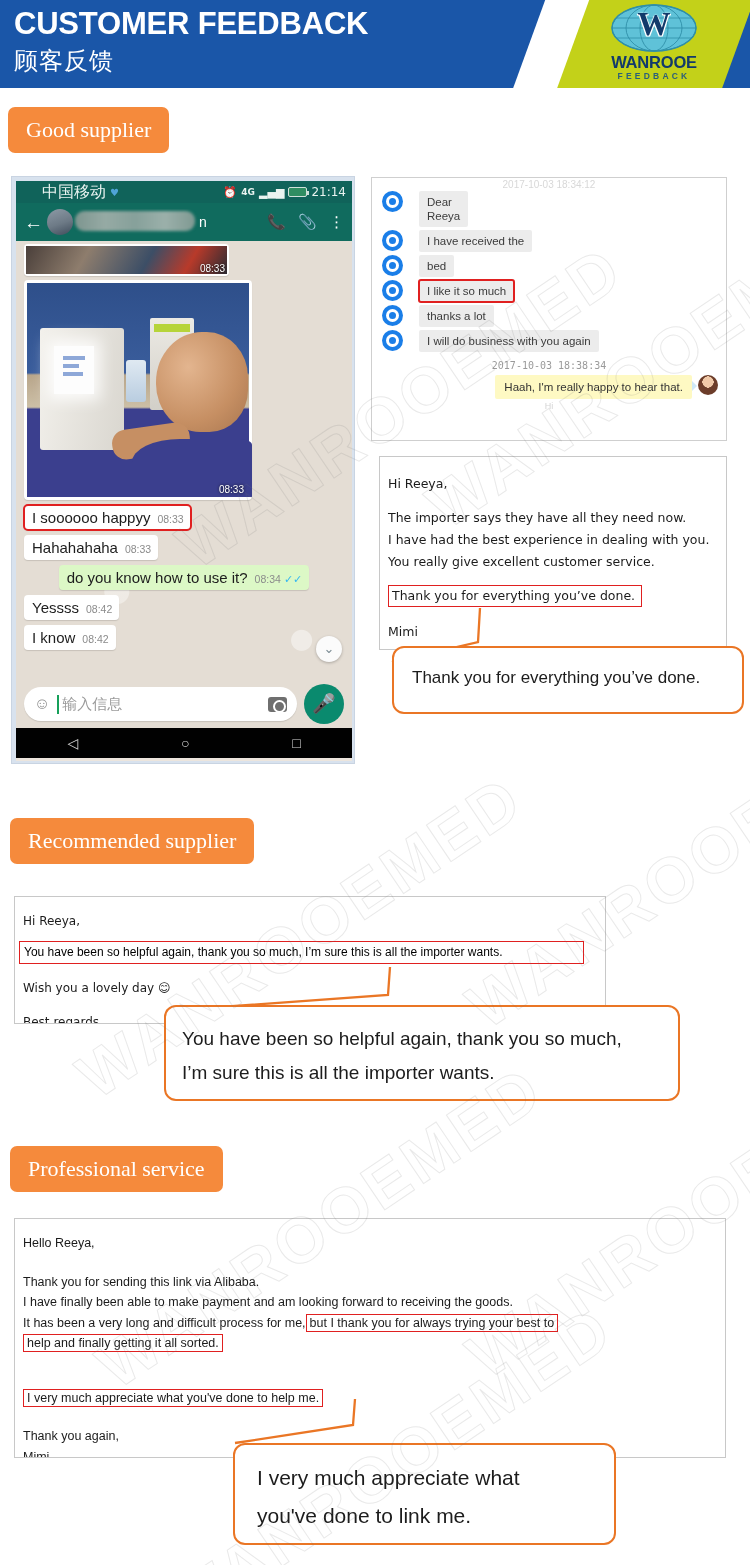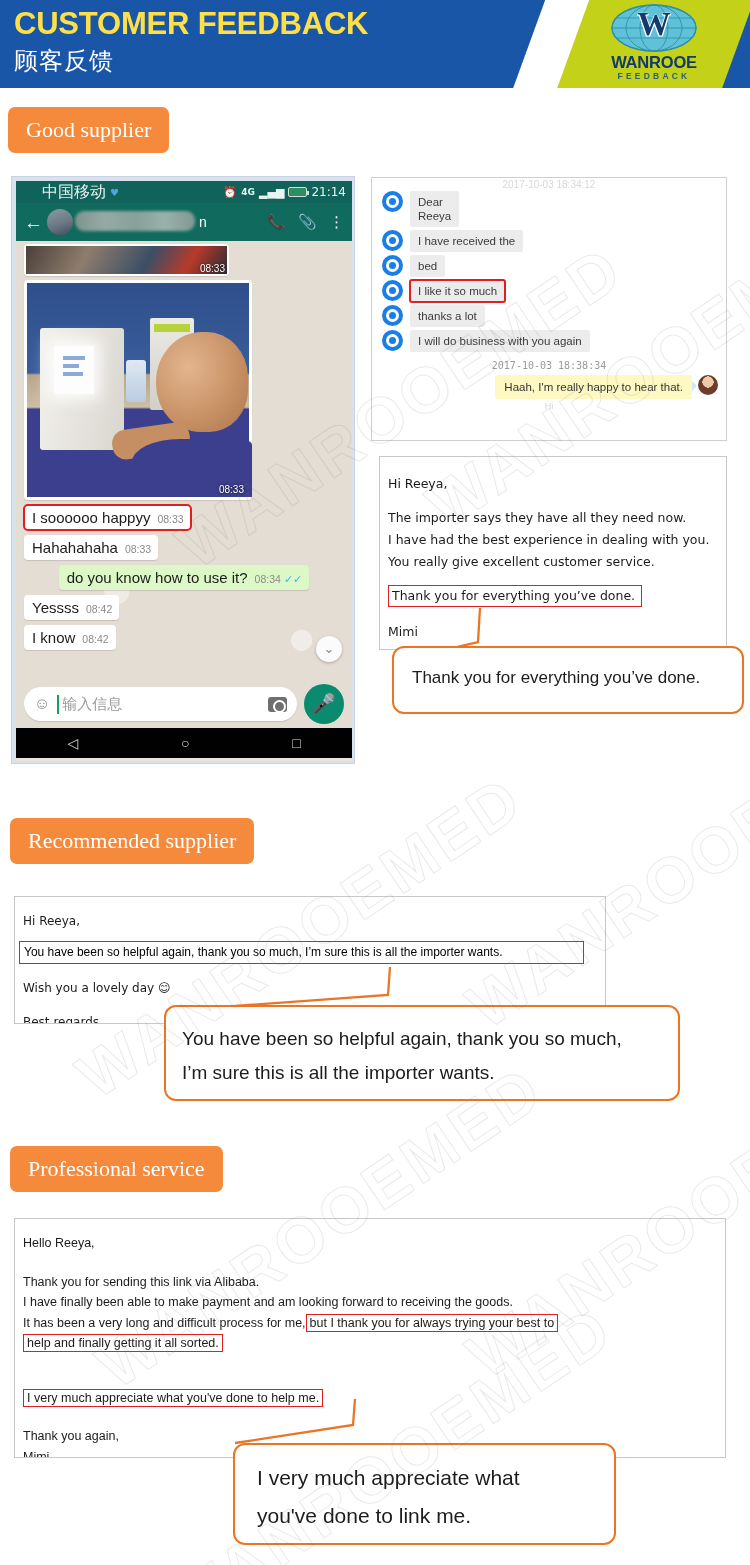--- a/index.html
+++ b/index.html
@@ -19,21 +19,21 @@
     overflow: hidden;
   }
   .banner-title-wrap {
     position: absolute;
     left: 14px; top: 4px;
     z-index: 4;
   }
   .banner-title-en {
     font-size: 31px;
     font-weight: bold;
-    color: #fde047;
+    color: #ffffff;
     letter-spacing: -0.2px;
     line-height: 40px;
     white-space: nowrap;
     font-family: "Liberation Sans", sans-serif;
   }
   .banner-title-cn {
     font-size: 24px;
     color: #ffffff;
     line-height: 34px;
     letter-spacing: 1px;
@@ -321,21 +321,21 @@
   
   .chatpanel {
     position: absolute; left: 371px; top: 177px;
     width: 356px; height: 264px;
     border: 1px solid #cfcfcf; background:#fff; overflow:hidden; z-index:10;
   }
   .chat-ts-cut {
     text-align:center; color:#d8d8d8; font-size:10px; height: 9px; overflow:hidden;
     margin-top: 1px;
   }
-  .cl-row { display:flex; align-items:flex-start; gap:7px; padding: 3px 0 0 10px; }
+  .cl-row { display:flex; align-items:flex-start; gap:16px; padding: 3px 0 0 10px; }
   .cl-av {
     width: 21px; height: 21px; border-radius:50%; flex:0 0 auto;
     background:#1a7ee8; position:relative;
   }
   .cl-av:after{
     content:""; position:absolute; left:4px; top:4px; width:13px; height:13px;
     border-radius:50%; background:#fff;
   }
   .cl-av:before{
     content:""; position:absolute; left:7px; top:7px; width:7px; height:7px;

